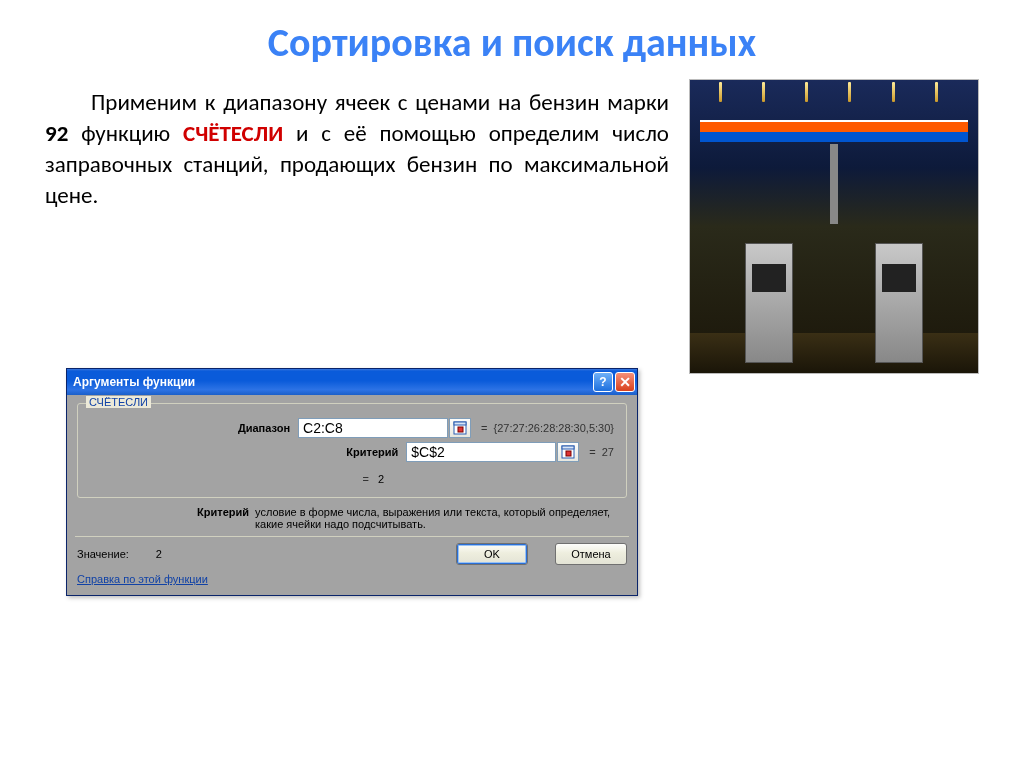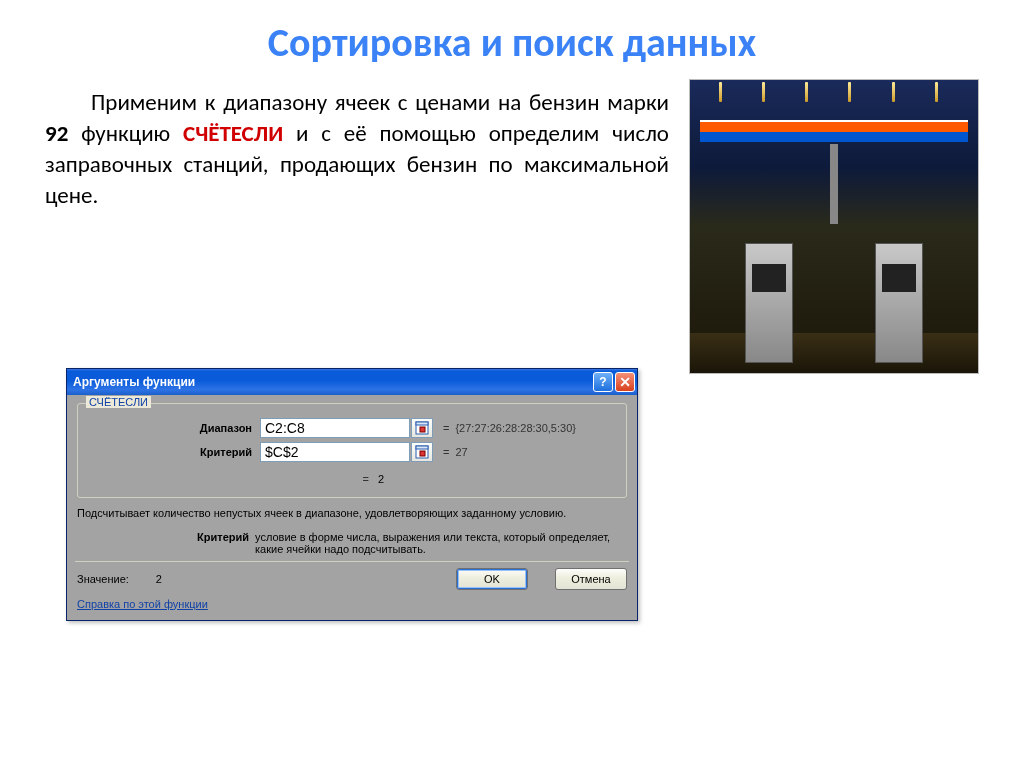--- a/index.html
+++ b/index.html
@@ -95,21 +95,21 @@
     border-radius: 3px;
     padding: 10px 12px 10px 12px;
     position: relative;
     margin-bottom: 8px;
   }
   .group-label {
     position: absolute; top: -8px; left: 8px;
     background: #ece9d8; padding: 0 3px;
     color: #1142a6; font-size: 11px;
   }
-  .argrow { display: flex; align-items: center; margin: 4px 0; }
+  .argrow { display: flex; align-items: center; margin: 4px 0; justify-content: flex-end; }
   .arglabel { width: 170px; text-align: right; font-weight: bold; padding-right: 8px; }
   .arginput {
     width: 150px; height: 20px; border: 1px solid #7f9db9;
     background:#fff; padding: 2px 4px; font-family: inherit; font-size: 14px;
   }
   .refbtn {
     width: 22px; height: 20px; margin-left: 1px;
     border: 1px solid #7f9db9; background: linear-gradient(#fdfdfb,#e7e7df);
     display:flex;align-items:center;justify-content:center;
   }
@@ -203,21 +203,20 @@
         <span class="eq">=</span>
         <span class="preview">27</span>
       </div>
 
       <div class="gb-result">
         <span class="eq">=</span>
         <span>2</span>
       </div>
     </div>
 
-    <div class="desc">Подсчитывает количество непустых ячеек в диапазоне, удовлетворяющих заданному условию.</div>
     <div class="desc-row">
       <div class="desc-key">Критерий</div>
       <div class="desc-val">условие в форме числа, выражения или текста, который определяет, какие ячейки надо подсчитывать.</div>
     </div>
 
     <div class="divider"></div>
 
     <div class="footer">
       <span class="value-label">Значение:</span>
       <span>2</span>

